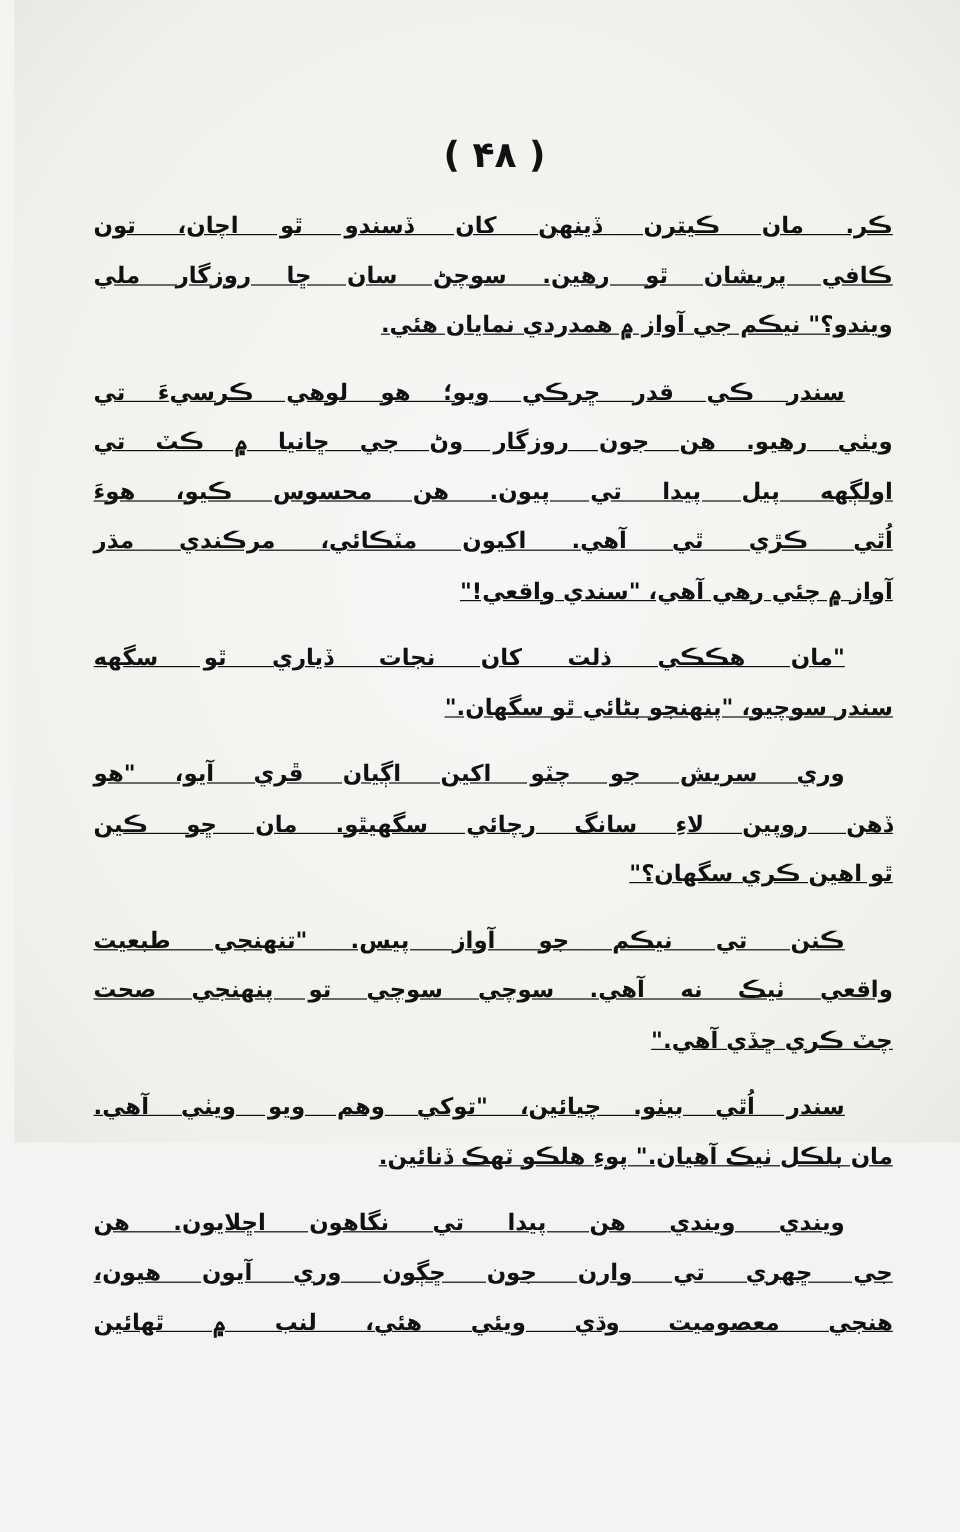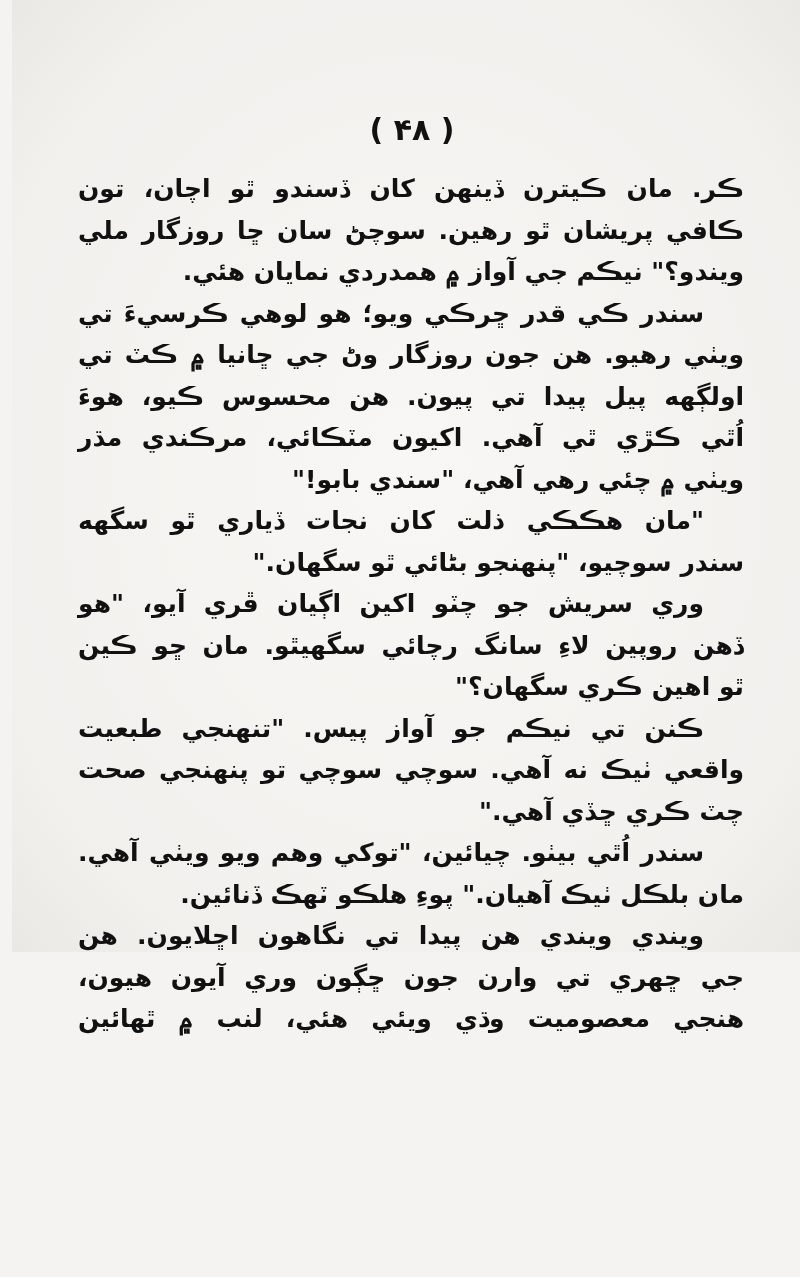--- a/index.html
+++ b/index.html
@@ -35,49 +35,51 @@
   .text-block {
     position: absolute;
     top: 168px;
     left: 66px;
     width: 666px;
     direction: rtl;
   }
   .line {
     height: 41.5px;
     line-height: 41.5px;
-    font-size: 25px;
+    font-size: 19px;
     font-weight: bold;
     white-space: nowrap;
     text-align: justify;
     text-align-last: justify;
     overflow: visible;
+    text-decoration: underline;
   }
   .line.indent {
     padding-right: 40px;
+    margin-top: 14px;
   }
   .line.last {
     text-align-last: right;
   }
 </style>
 </head>
 <body>
 
 <div class="page">
   <div class="page-number">( ۴۸ )</div>
 
   <div class="text-block">
     <div class="line">ڪر. مان ڪيترن ڏينهن کان ڏسندو ٿو اچان، تون</div>
     <div class="line">ڪافي پريشان ٿو رهين. سوچڻ سان ڇا روزگار ملي</div>
     <div class="line last">ويندو؟" نيڪم جي آواز ۾ همدردي نمايان هئي.</div>
     <div class="line indent">سندر ڪي قدر ڇرڪي ويو؛ هو لوهي ڪرسيءَ تي</div>
     <div class="line">ويٺي رهيو. هن جون روزگار وڻ جي ڇانيا ۾ ڪٽ تي</div>
     <div class="line">اولڳهه پيل پيدا تي پيون. هن محسوس ڪيو، هوءَ</div>
     <div class="line">اُٿي ڪڙي ٿي آهي. اکيون مٽڪائي، مرڪندي مڌر</div>
-    <div class="line last">ويٺي ۾ چئي رهي آهي، "سندي بابو!"</div>
+    <div class="line last">آواز ۾ چئي رهي آهي، "سندي واقعي!"</div>
     <div class="line indent">"مان هڪڪي ذلت کان نجات ڏياري ٿو سگهه</div>
     <div class="line last">سندر سوچيو، "پنهنجو بڻائي ٿو سگهان."</div>
     <div class="line indent">وري سريش جو چٽو اکين اڳيان ڦري آيو، "هو</div>
     <div class="line">ڏهن روپين لاءِ سانگ رچائي سگهيٿو. مان ڇو ڪين</div>
     <div class="line last">ٿو اهين ڪري سگهان؟"</div>
     <div class="line indent">ڪنن تي نيڪم جو آواز پيس. "تنهنجي طبعيت</div>
     <div class="line">واقعي ٺيڪ نه آهي. سوچي سوچي تو پنهنجي صحت</div>
     <div class="line last">چٽ ڪري ڇڏي آهي."</div>
     <div class="line indent">سندر اُٿي بيٺو. چيائين، "توکي وهم ويو ويٺي آهي.</div>
     <div class="line last">مان بلڪل ٺيڪ آهيان." پوءِ هلڪو ٽهڪ ڏنائين.</div>

